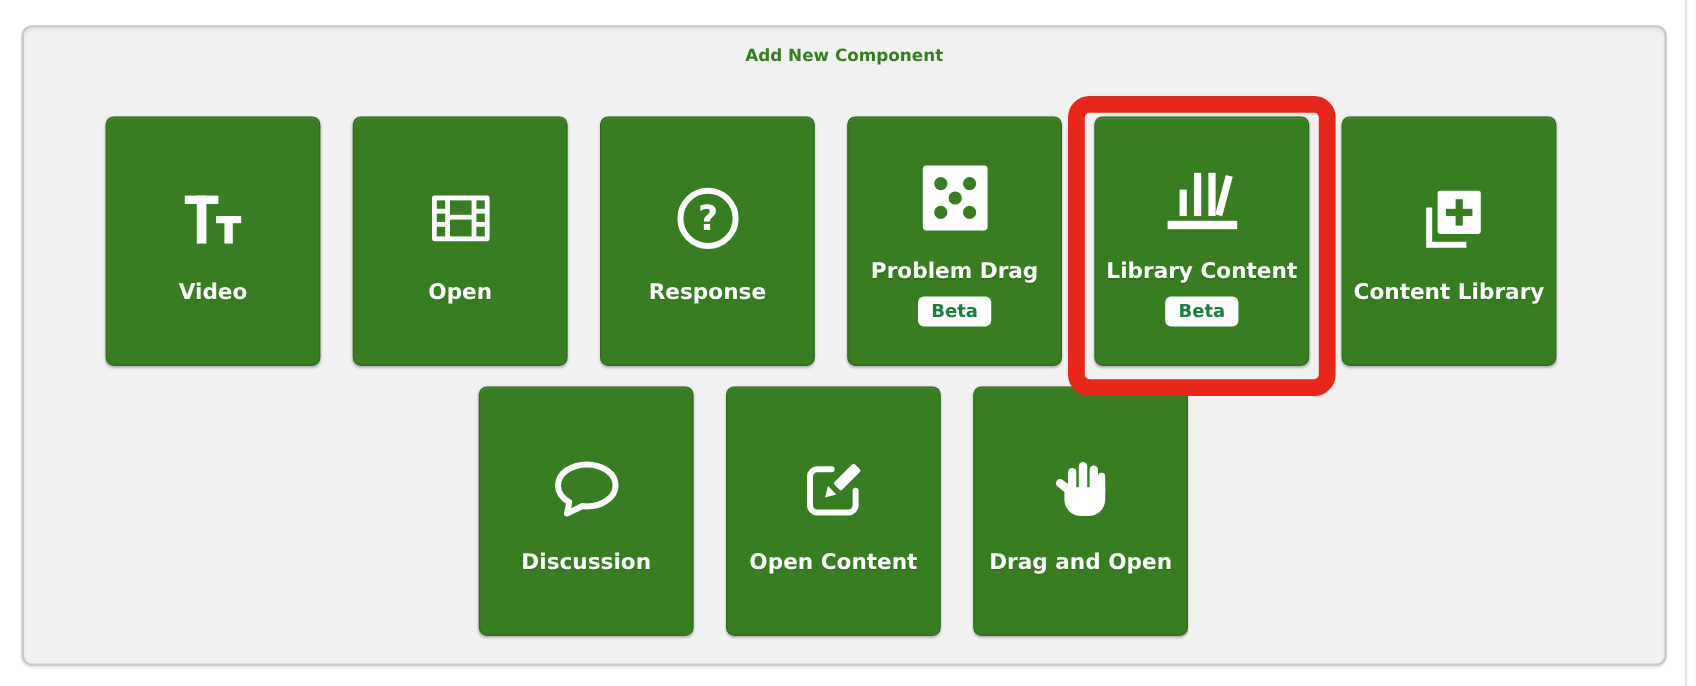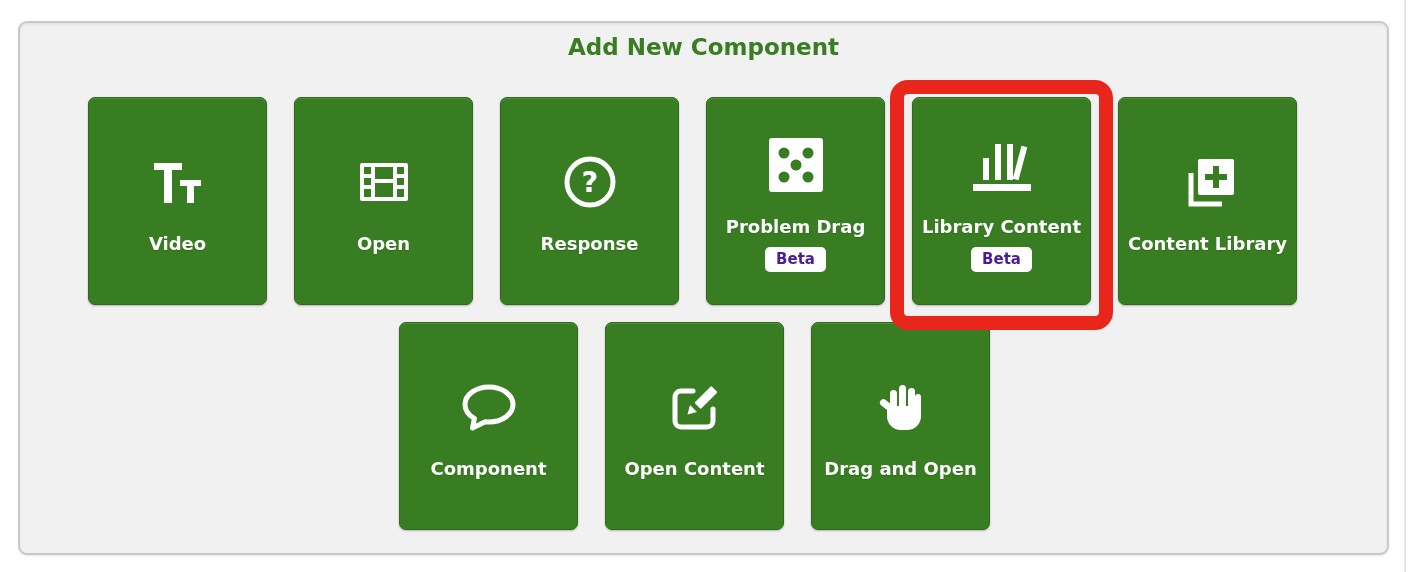--- a/index.html
+++ b/index.html
@@ -15,21 +15,21 @@
     border:2px solid #C9C9C9;
     border-radius:9px;
     box-shadow:0 1px 2px rgba(0,0,0,0.10), inset 0 2px 3px rgba(0,0,0,0.06);
   }
   .edge-line {
     position:absolute; left:1404px; top:0; width:2px; height:572px;
     background:#E4E4E4;
   }
   .panel-title {
     text-align:center; margin-top:11px;
-    font-size:23px; font-weight:bold; color:#387D22; line-height:26px;
+    font-size:14px; font-weight:bold; color:#387D22; line-height:26px;
   }
   .tile-row { display:flex; gap:27px; }
   .row-1 { margin:37px 0 0 68px; }
   .row-2 { margin:17px 0 0 379px; }
   .tile {
     width:179px; height:208px; box-sizing:border-box;
     background:#387D22;
     border:1px solid #2E6A1A;
     border-radius:7px;
     box-shadow:0 1px 2px rgba(0,0,0,0.25), inset 0 1px 0 rgba(255,255,255,0.12);
@@ -40,21 +40,21 @@
     height:68px; display:flex; align-items:center; justify-content:center;
     margin-bottom:17px;
   }
   .tile .tile-label {
     color:#ffffff; font-weight:bold; font-size:18px; line-height:22px;
     text-shadow:0 1px 1px rgba(0,0,0,0.15);
     white-space:nowrap;
   }
   .beta-badge {
     margin-top:9px;
-    background:#ffffff; color:#4c1d95;
+    background:#ffffff; color:#15803d;
     font-weight:bold; font-size:15px; line-height:19px;
     padding:3px 11px; border-radius:5px;
   }
   .highlight-box {
     position:absolute; left:890px; top:80px; width:223px; height:250px;
     box-sizing:border-box;
     border:14px solid #E8261B;
     border-radius:18px;
     z-index:5;
     pointer-events:none;
@@ -155,21 +155,21 @@
   </div>
 
   <div class="tile-row row-2">
 
     <div class="tile">
       <div class="icon-box">
         <svg width="64" height="64" viewBox="0 0 64 64">
           <path class="wstroke" stroke-width="5" stroke-linejoin="round" stroke-linecap="round" d="M32 12c-13.3 0-24 7.8-24 17.5 0 5.7 3.7 10.7 9.4 13.9L15.5 53l12.8-6.3c1.2.2 2.4.3 3.7.3 13.3 0 24-7.8 24-17.5S45.3 12 32 12z"></path>
         </svg>
       </div>
-      <div class="tile-label">Component</div>
+      <div class="tile-label">Discussion</div>
     </div>
 
     <div class="tile">
       <div class="icon-box">
         <svg width="64" height="64" viewBox="0 0 64 64">
           <path class="wstroke" stroke-width="5" stroke-linecap="round" d="M50 34 v12 c0 3.3-2.7 6-6 6 H18 c-3.3 0-6-2.7-6-6 V22 c0-3.3 2.7-6 6-6 h12"></path>
           <rect class="wfill" x="31" y="18" width="24" height="9" rx="1.5" transform="rotate(-45 43 22.5)"></rect>
           <path class="wfill" d="M27 30 l7 7 -9.5 2.5 z"></path>
         </svg>
       </div>

